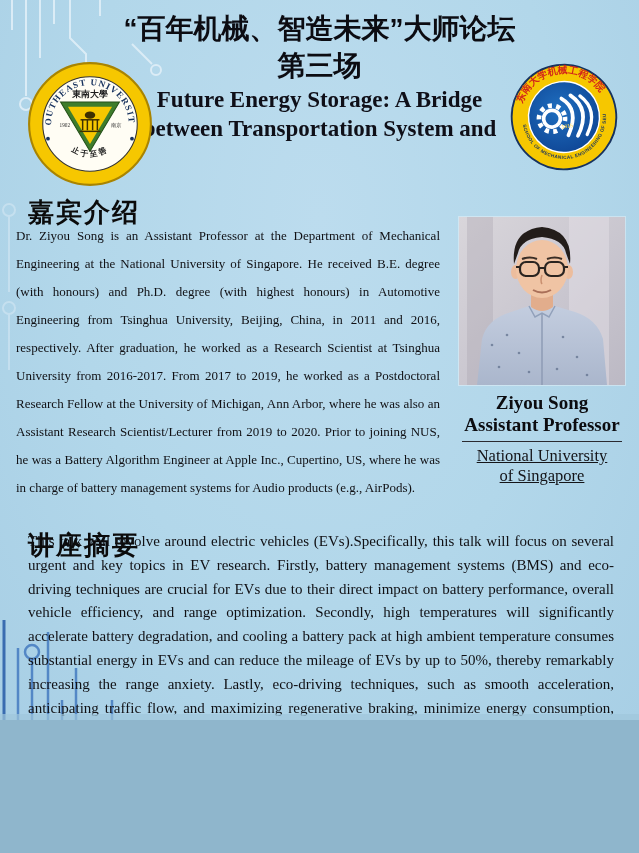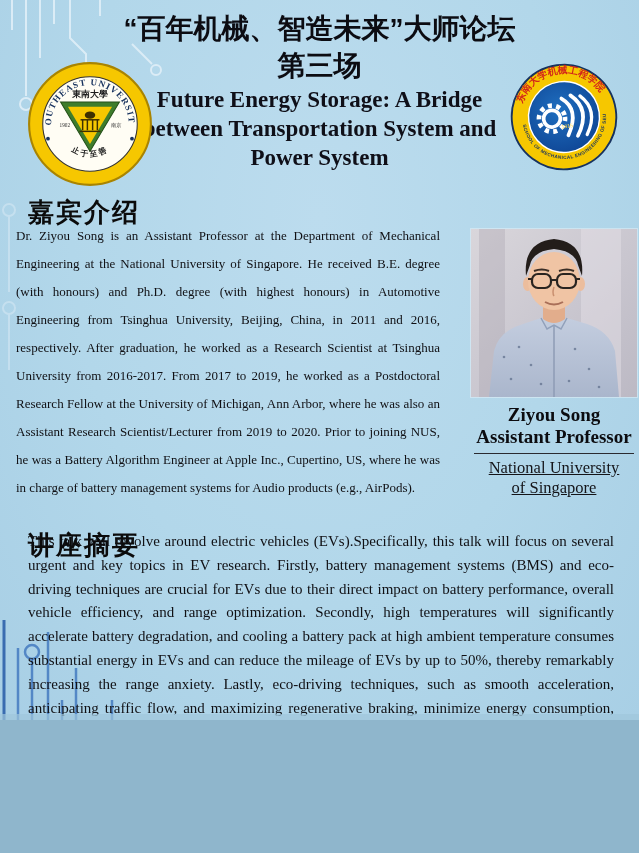--- a/index.html
+++ b/index.html
@@ -15,21 +15,21 @@
     font-family:"Liberation Serif", serif;font-weight:bold;font-size:23px;line-height:29px;color:#0f0f18;}
   .logo{position:absolute;}
   .logo-seu{left:27px;top:61px;width:126px;height:126px;}
   .logo-sme{left:508px;top:61px;width:112px;height:112px;transform:rotate(-8deg);}
   .section-title{position:absolute;left:28px;font-family:"Liberation Sans", sans-serif;
     font-weight:bold;font-size:26px;color:#0b0b0b;letter-spacing:2px;}
   .guest-title{top:173px;}
   .abstract-title{top:506px;}
   .bio{position:absolute;left:16px;top:209px;width:424px;font-size:13px;line-height:28px;
     text-align:justify;color:#101014;}
-  .photo-figure{position:absolute;left:457px;top:217px;width:170px;margin:12px;text-align:center;}
+  .photo-figure{position:absolute;left:457px;top:217px;width:170px;margin:0;text-align:center;}
   .portrait{display:block;width:166px;height:168px;margin:0 auto;box-shadow:0 0 0 1px rgba(255,255,255,.35);}
   .caption-name,.caption-title{font-weight:bold;font-size:19px;line-height:22px;color:#0c0c10;}
   .caption-name{margin-top:7px;}
   .caption-divider{width:160px;border:none;border-top:1.6px solid #2a2a30;margin:5px auto 4px auto;}
   .caption-affil{font-size:16.5px;line-height:20px;color:#141418;text-decoration:underline;}
   .abstract-text{position:absolute;left:28px;top:515px;width:586px;font-size:15px;line-height:23.8px;
     text-align:justify;color:#101014;}
   .poster-footer{position:absolute;left:0;right:0;top:788px;text-align:center;color:#14141a;}
   .footer-line{font-size:17px;line-height:22px;}
   .footer-line .flabel{letter-spacing:1px;font-style:italic;}
@@ -81,21 +81,20 @@
     </g>
   </svg>
 
   <div class="title-cn">
     <div>“百年机械、智造未来”大师论坛</div>
     <div>第三场</div>
   </div>
   <div class="title-en">
     <div>Future Energy Storage: A Bridge</div>
     <div>between Transportation System and</div>
-    <div>Power System</div>
   </div>
 
   <svg class="logo logo-seu" viewBox="0 0 120 120">
     <defs>
       <path id="seuTop" d="M 23,60 A 37,37 0 0 1 97,60"></path>
       <path id="seuBottom" d="M 29,60 A 31,31 0 0 0 91,60"></path>
     </defs>
     <circle cx="60" cy="60" r="58" fill="#f6c700" stroke="#a98400" stroke-width="2"></circle>
     <circle cx="60" cy="60" r="45" fill="#fffdf4" stroke="#333" stroke-width="1"></circle>
     <text font-family="Liberation Serif, serif" font-size="8.6" font-weight="bold" fill="#17325e" letter-spacing="1.1">

